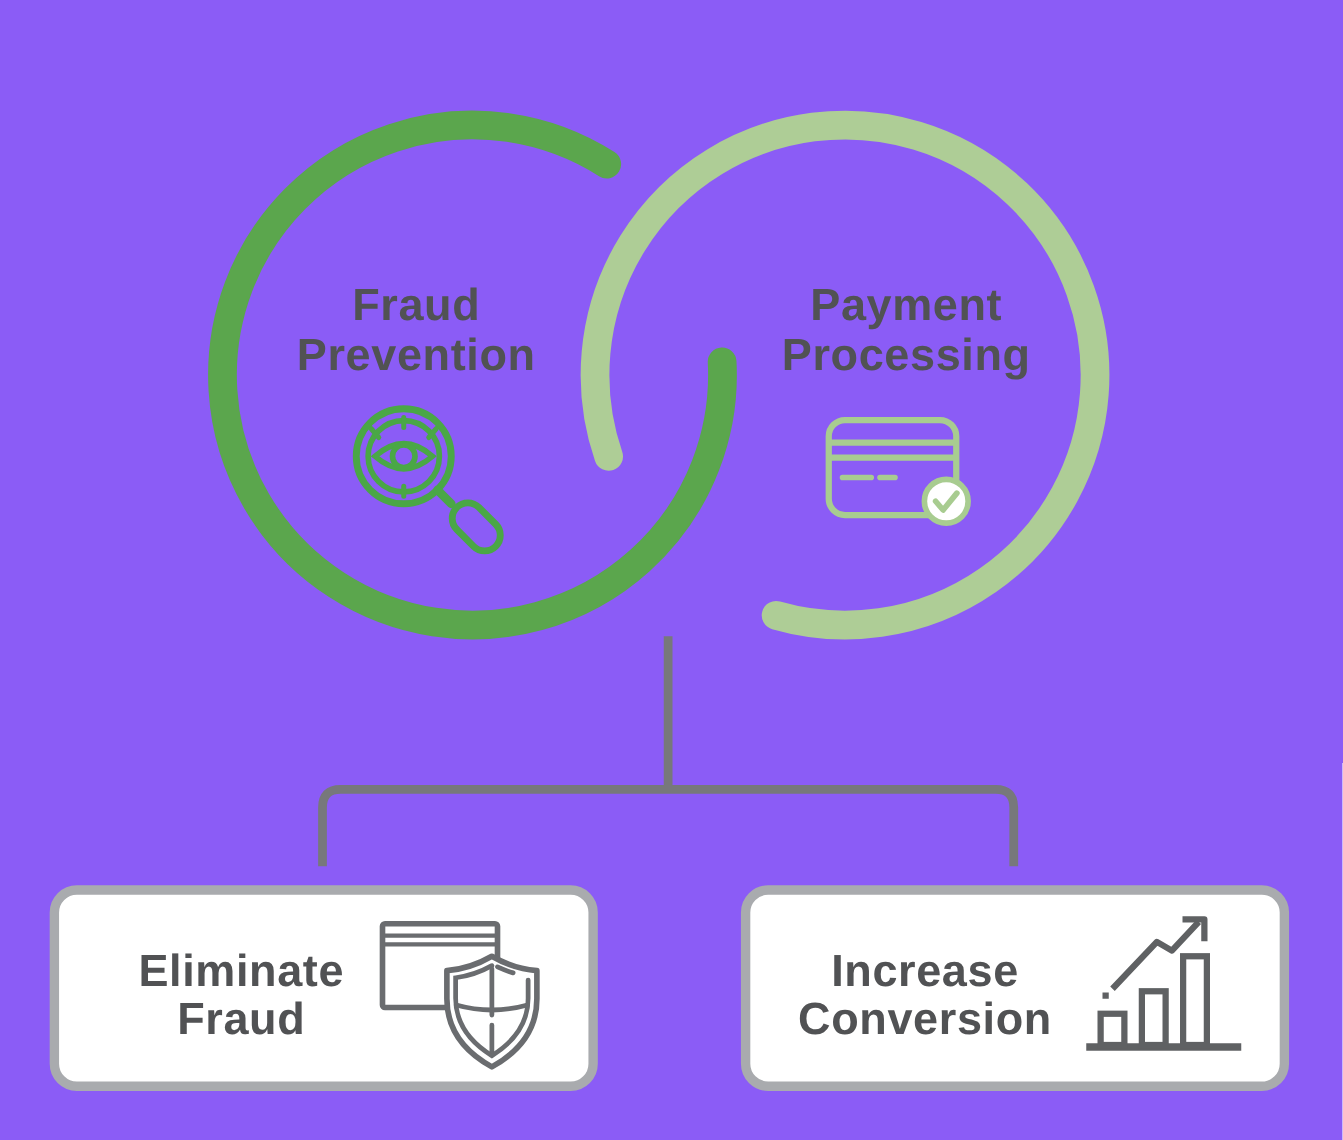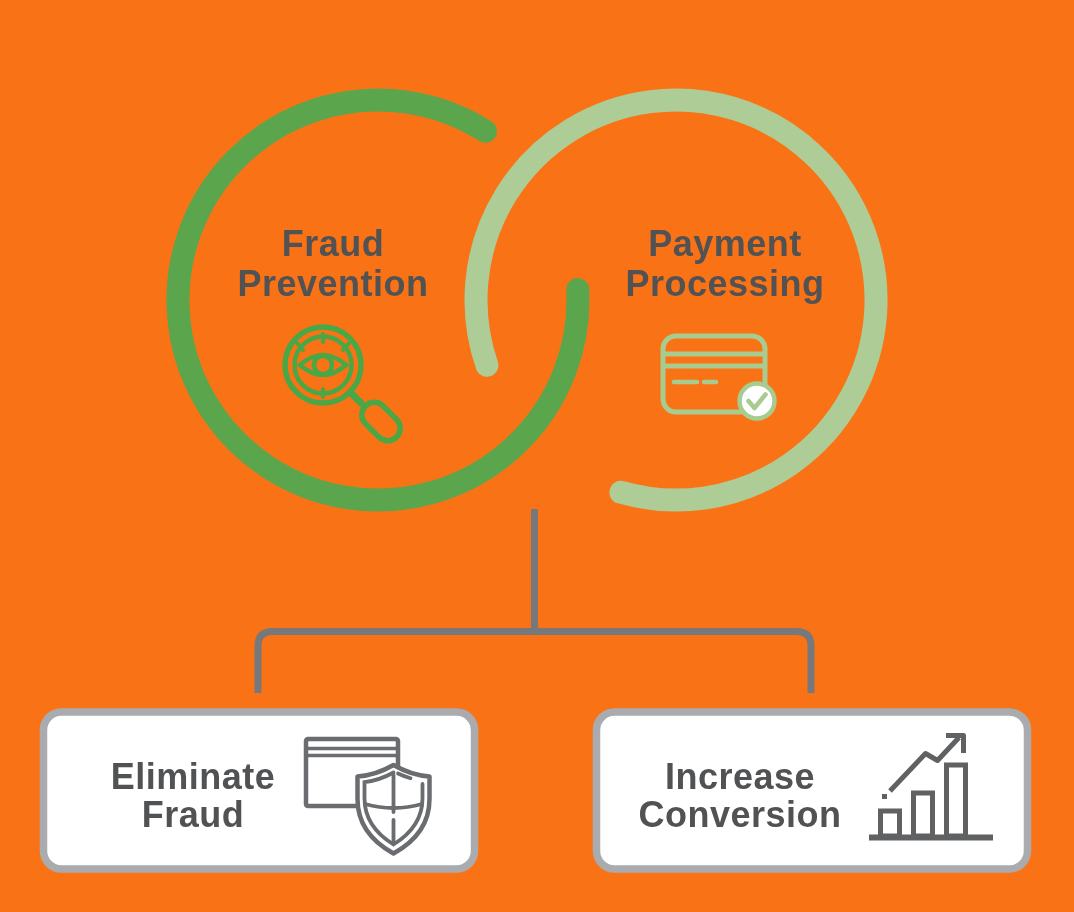--- a/index.html
+++ b/index.html
@@ -4,21 +4,21 @@
 <style>
   html, body {
     margin: 0;
     padding: 0;
     background: #ffffff;
   }
   .stage {
     position: relative;
     width: 1074px;
     height: 912px;
-    background: #f97316;
+    background: #8b5cf6;
     overflow: hidden;
     font-family: "Liberation Sans", sans-serif;
   }
   svg text {
     font-family: "Liberation Sans", "DejaVu Sans", sans-serif;
     font-weight: bold;
     fill: #515254;
     letter-spacing: 0.5px;
   }
   .ring-label { font-size: 36px; }

